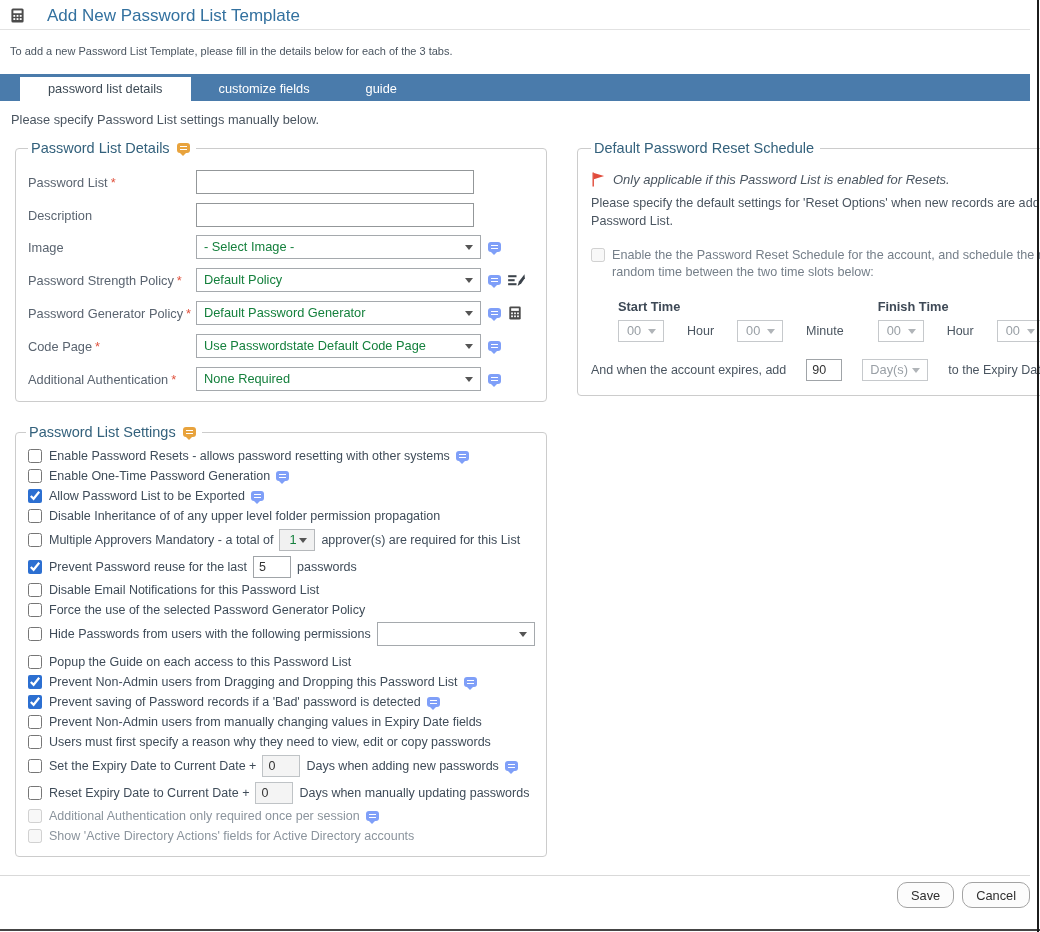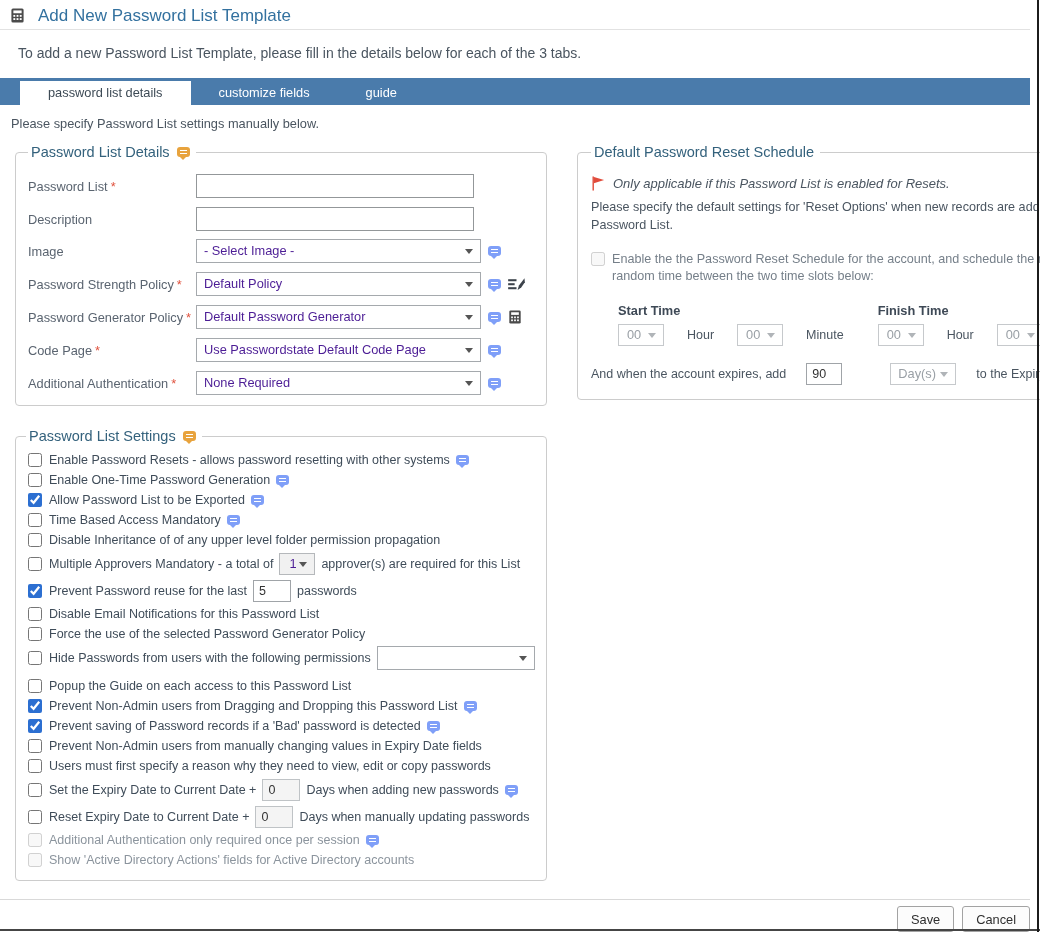--- a/index.html
+++ b/index.html
@@ -5,24 +5,24 @@
   * { box-sizing: border-box; }
   html,body { margin:0; padding:0; }
   body {
     width:1040px; height:932px; position:relative; overflow:hidden;
     background:#fff; font-family:"Liberation Sans", sans-serif;
     font-size:12.5px; color:#46505c;
   }
   .content { width:1030px; }
 
   
-  .header { padding:7px 0 0 10px; height:24px; display:flex; align-items:center; gap:13px; }
+  .header { padding:7px 0 0 10px; height:24px; display:flex; align-items:center; gap:22px; }
   .page-title { font-size:17px; color:#33719f; }
   .title-rule { border-bottom:1px solid #e2e2e2; margin-top:5px; width:1030px; }
-  .intro { margin:15px 10px 17px 18px; color:#4a5560; font-size:14px; }
+  .intro { margin:15px 10px 17px 10px; color:#4a5560; font-size:11px; }
 
   
   .tabbar { background:#4a7bab; height:27px; display:flex; align-items:flex-end; padding-left:20px; width:1030px; }
   .tab { color:#fff; font-size:12.8px; height:24px; line-height:24px; padding:0 28px; cursor:default; }
   .tab.active { background:#fff; color:#3d4a55; }
 
   .subheading { margin:11px 10px 13px 11px; color:#4a5560; font-size:12.8px; }
 
   
   .cols { display:flex; align-items:flex-start; padding-left:15px; gap:30px; }
@@ -36,21 +36,21 @@
   .frow { display:flex; align-items:center; margin-top:8px; }
   .frow.mb-lg { margin-bottom:9px; }
   .flabel { width:168px; flex:none; color:#5a6470; font-size:12.8px; }
   .req { color:#e0523e; margin-left:3px; }
   .ti {
     height:24px; border:1px solid #939799; padding:0 6px; font-size:12.8px; color:#333;
     width:278px; font-family:"Liberation Sans", sans-serif; background:#fff;
   }
   .sel {
     position:relative; height:24px; line-height:22px; border:1px solid #a5a9ad; background:#fff;
-    padding:0 20px 0 7px; font-size:12.8px; color:#4c1d95; cursor:default;
+    padding:0 20px 0 7px; font-size:12.8px; color:#15803d; cursor:default;
     white-space:nowrap; overflow:hidden;
   }
   .sel::after {
     content:""; position:absolute; right:7px; top:50%; margin-top:-2px;
     border-left:4px solid transparent; border-right:4px solid transparent; border-top:5px solid #555;
   }
   .sel.disabled { color:#9aa0a6; border-color:#c6c9cc; }
   .sel.disabled::after { border-top-color:#b0b4b8; }
   .w-select { width:285px; }
   .icon-after { margin-left:7px; display:inline-flex; align-items:center; }
@@ -68,41 +68,41 @@
   .warn-row { display:flex; align-items:flex-start; gap:7px; margin-top:10px; color:#4a5560; font-size:13px;font-style:italic; }
   .rs-desc { margin-top:7px; color:#4a5560; line-height:1.45; font-size:12.6px; }
   .enable-row { display:flex; align-items:flex-start; gap:7px; margin-top:16px; color:#757f89; line-height:1.42; font-size:12.6px; }
   .times { display:flex; gap:34px; margin:17px 0 0 27px; }
   .time-title { font-weight:bold; color:#3e4956; font-size:12.8px; margin-bottom:6px; }
   .time-controls { display:flex; align-items:center; gap:23px; color:#4a5560; }
   .sel.time { width:46px; height:22px; line-height:20px; padding-left:8px; }
   .expiry-row { display:flex; align-items:center; gap:20px; margin-top:17px; color:#4a5560; white-space:nowrap; font-size:12.5px; }
   .num { height:22px; width:38px; border:1px solid #a0a4a8; padding:0 5px; font-size:12.5px; color:#333;
     font-family:"Liberation Sans", sans-serif; background:#fff; }
-  .sel.unit { width:70px; height:22px; line-height:20px;margin-left:28px; }
+  .sel.unit { width:70px; height:22px; line-height:20px; }
 
   
   .settings-fieldset { margin-top:22px; padding-left:10px; }
   .crow { display:flex; align-items:center; min-height:20px; color:#3f4c59; white-space:nowrap; }
   .crow.tall { min-height:27px; }
   .crow.gap-after { margin-bottom:5px; }
   .crow input[type=checkbox] { width:14px; height:14px; accent-color:#2c6fd1; margin:0 7px 0 2px; flex:none; }
   .crow .txt { margin-right:6px; }
   .crow .txt2 { margin-left:6px; margin-right:6px; }
   .crow.muted { color:#8b949d; }
   .sel.approver { width:36px; height:22px; line-height:20px; padding:0 14px 0 9px; background:#f1f1f1; border-color:#b5b8bb; }
   .sel.perm { width:158px; height:24px; }
   .num.grey { background:#f4f4f4; border-color:#bfc3c6; }
 
   
   .footer-divider { border-top:1px solid #d9d9d9; width:1030px; margin-top:18px; }
   .footer { display:flex; justify-content:flex-end; gap:8px; padding:6px 0; width:1030px; }
   .btn {
     font-family:"Liberation Sans", sans-serif; font-size:12.8px; color:#2f2f2f;
-    background:#fcfcfc; border:1px solid #a3a3a3; border-radius:3px; height:26px; padding:0 13px; cursor:pointer;
+    background:#fcfcfc; border:1px solid #a3a3a3; border-radius:10px; height:26px; padding:0 13px; cursor:pointer;
   }
   .bottom-edge { position:absolute; left:0; top:929px; width:1040px; height:2px; background:#454545; }
   .right-edge { position:absolute; left:1037px; top:0; width:2px; height:932px; background:#1c1c1c; }
   svg { display:block; }
 </style>
 </head>
 <body>
 
 <div class="content">
 
@@ -221,25 +221,20 @@
             <span class="txt">Enable One-Time Password Generation</span>
             <span class="bubble"></span>
           </div>
         <div class="crow">
             <input type="checkbox" checked="" style="">
             <span class="txt">Allow Password List to be Exported</span>
             <span class="bubble"></span>
           </div>
         <div class="crow">
             <input type="checkbox" style="">
-            <span class="txt">Time Based Access Mandatory</span>
-            <span class="bubble"></span>
-          </div>
-        <div class="crow">
-            <input type="checkbox" style="">
             <span class="txt">Disable Inheritance of of any upper level folder permission propagation</span>
           </div>
         <div class="crow tall">
             <input type="checkbox" style="">
             <span class="txt">Multiple Approvers Mandatory - a total of</span>
             <div class="sel approver"><span>1</span></div>
             <span class="txt2">approver(s) are required for this List</span>
           </div>
         <div class="crow tall">
             <input type="checkbox" checked="" style="">

